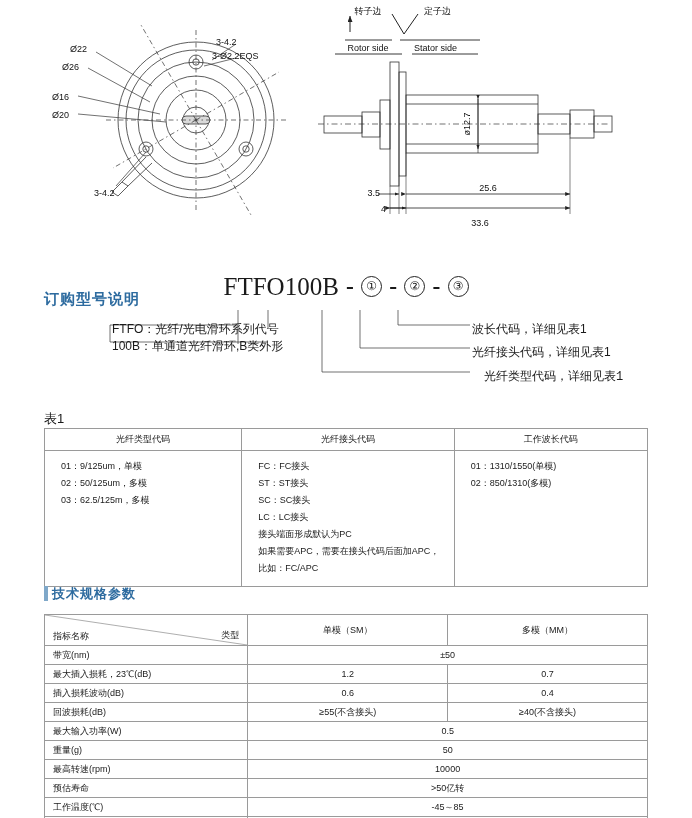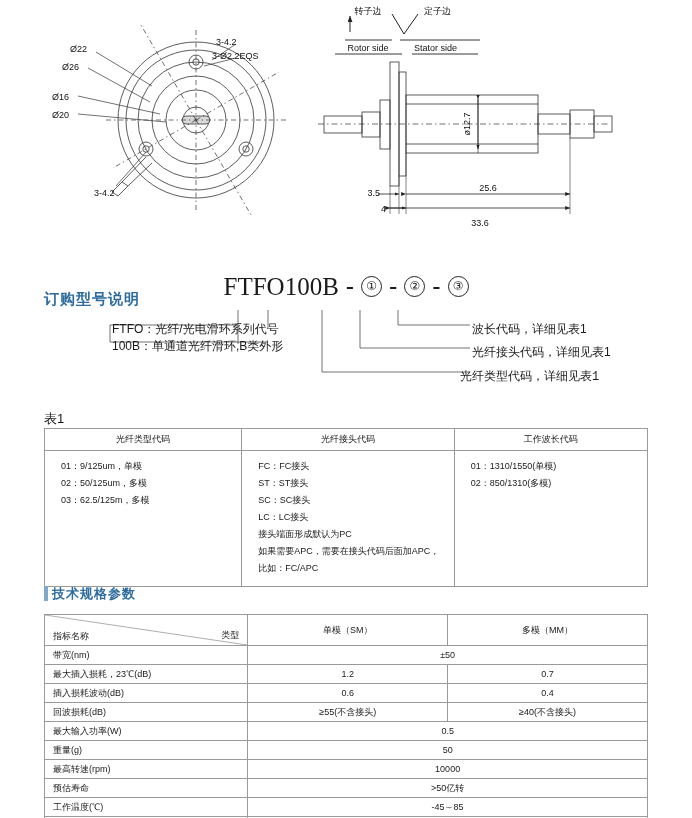--- a/index.html
+++ b/index.html
@@ -101,21 +101,21 @@
   .callout {
     position: absolute;
     font-size: 12px;
     white-space: nowrap;
     color: #1a1a1a;
   }
   #cal-ftfo { left: 112px; top: 49px; }
   #cal-100b { left: 112px; top: 66px; }
   #cal-wave { left: 472px; top: 49px; }
   #cal-conn { left: 472px; top: 72px; }
-  #cal-type { left: 460px; top: 96px; font-family: Liberation Mono, monospace; }
+  #cal-type { left: 484px; top: 96px; font-family: Liberation Mono, monospace; }
 
   
   table {
     border-collapse: collapse;
     font-size: 9px;
   }
   .tbl1 {
     position: absolute;
     left: 44px;
     top: 428px;

